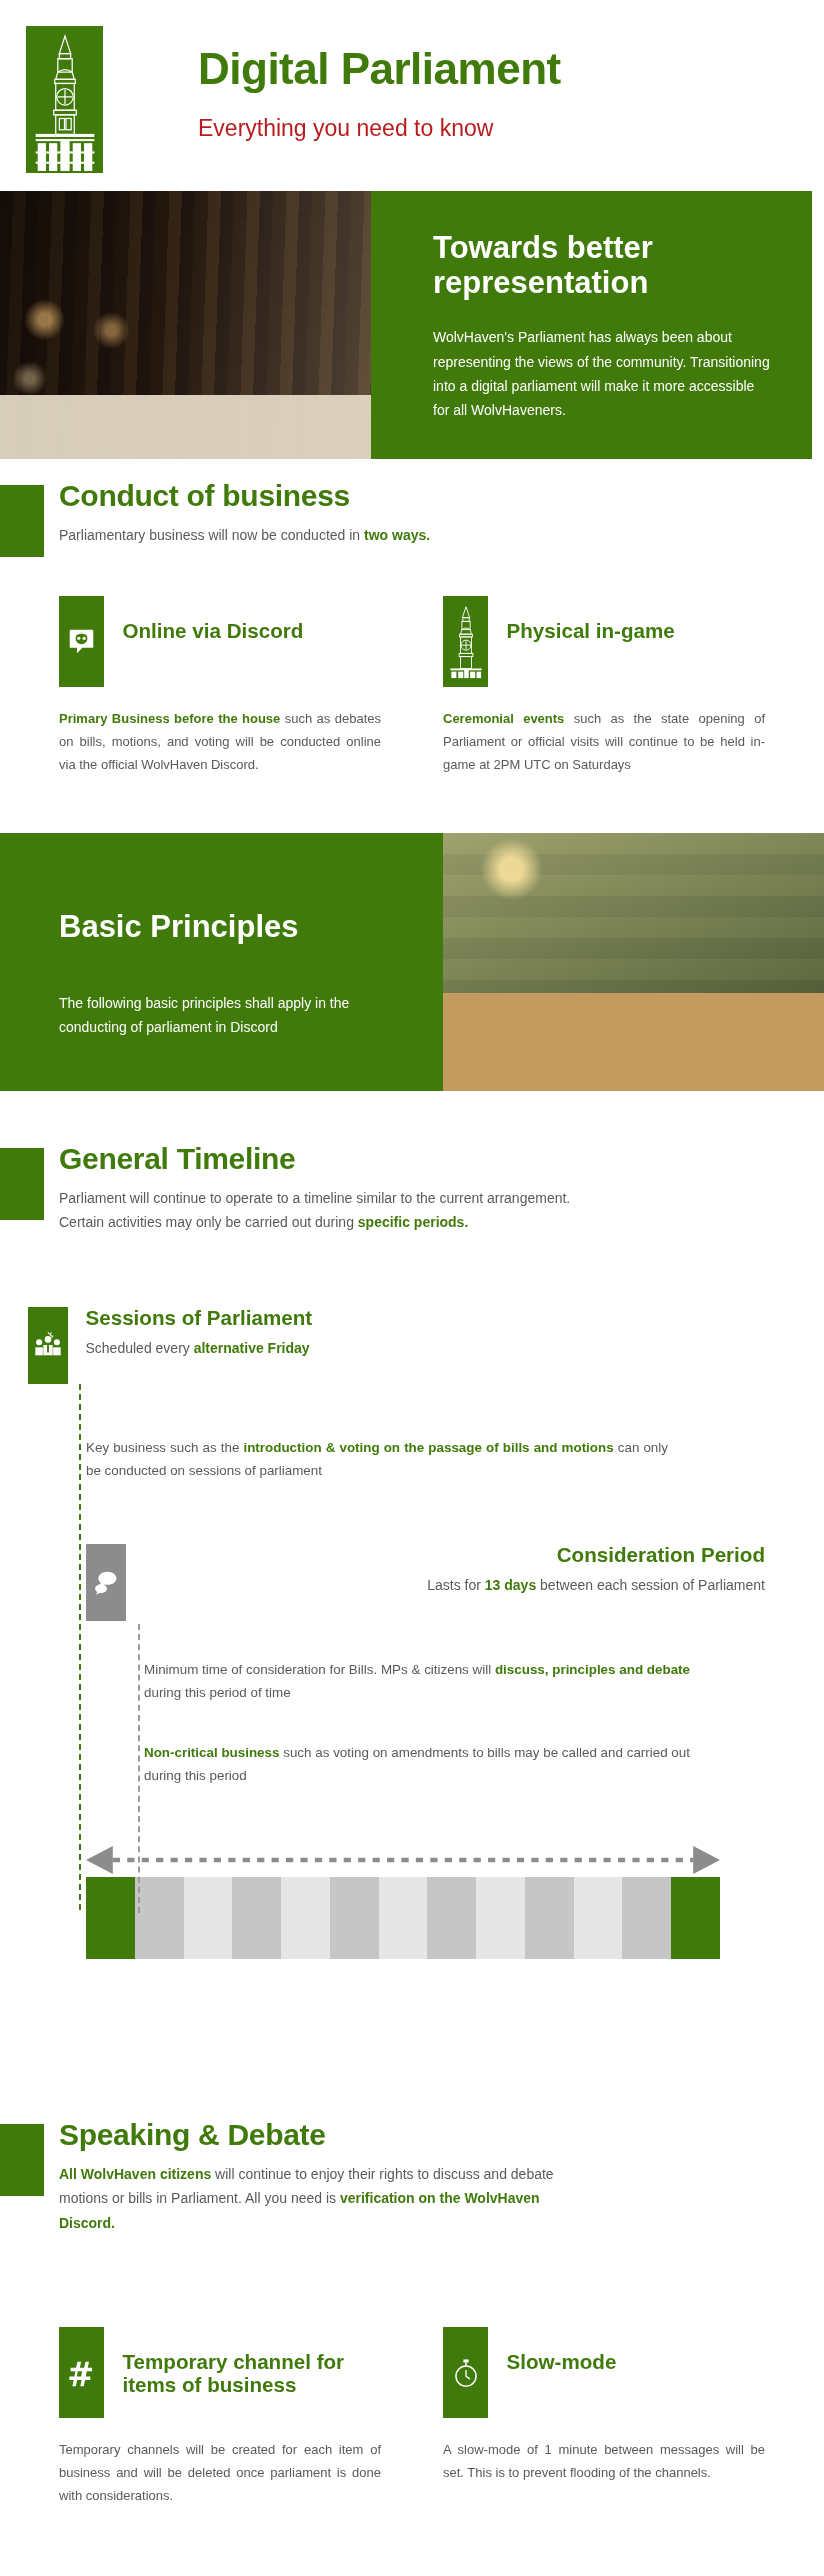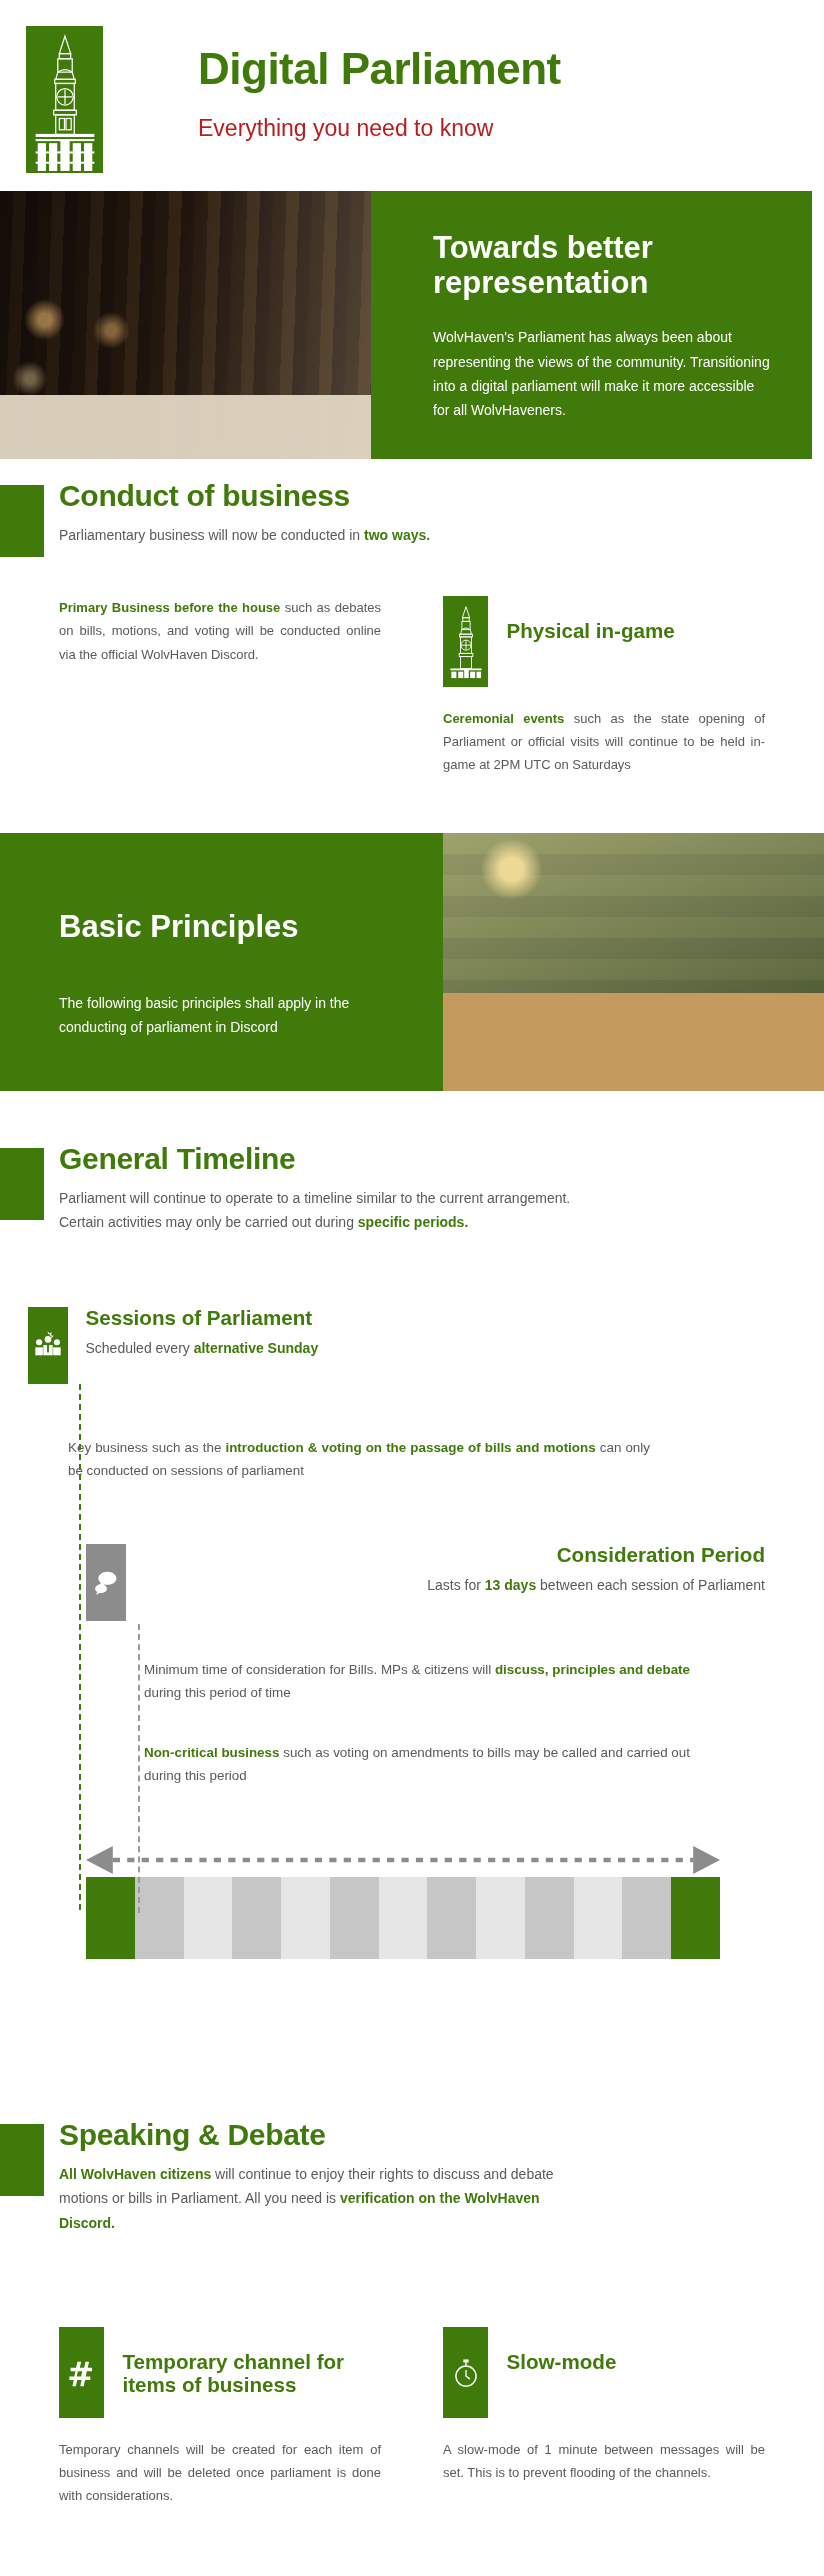--- a/index.html
+++ b/index.html
@@ -170,20 +170,32 @@
       <div class="sec-title">Conduct of business</div>
       <div class="sec-lead">
         <span>Parliamentary business will now be conducted in </span><span class="gr">two ways.</span>
       </div>
     </div>
 
     <div style="height:34px;"></div>
 
     <div class="grid2">
       <div class="col">
+        <div class="card-head">
+          <div class="ico">
+            <svg width="29" height="29" viewBox="0 0 64 64">
+              <path fill="#fff" d="M8 6h48a2 2 0 012 2v36a2 2 0 01-2 2H34l-12 12V46H8a2 2 0 01-2-2V8a2 2 0 012-2z"></path>
+              <circle cx="32" cy="25" r="13" fill="#407A0A"></circle>
+              <circle cx="26" cy="25" r="3.6" fill="#fff"></circle>
+              <circle cx="38" cy="25" r="3.6" fill="#fff"></circle>
+              <path d="M22 16q10 -5 20 0" stroke="#fff" stroke-width="2.6" fill="none"></path>
+            </svg>
+          </div>
+          <div class="card-title">Online via Discord</div>
+        </div>
         <div class="card-body">
           <span class="gr">Primary Business before the house</span><span> such as debates on bills, motions, and voting will be conducted online via the official WolvHaven Discord.</span>
         </div>
       </div>
 
       <div class="col">
         <div class="card-head">
           <div class="ico">
             <svg width="32" height="77" viewBox="0 0 70 160">
               <g fill="none" stroke="#fff" stroke-width="2">
@@ -256,28 +268,28 @@
           <rect x="30" y="32" width="4" height="16" fill="#407A0A"></rect>
           <circle cx="13" cy="26" r="6.5"></circle>
           <path d="M5 37h16v17H5z"></path>
           <circle cx="51" cy="26" r="6.5"></circle>
           <path d="M43 37h16v17H43z"></path>
         </svg>
       </div>
       <div class="tl-txtwrap">
         <div class="tl-title">Sessions of Parliament</div>
         <div class="tl-sub">
-          <span>Scheduled every </span><span class="gr">alternative Sunday</span>
+          <span>Scheduled every </span><span class="gr">alternative Friday</span>
         </div>
       </div>
     </div>
 
     <div style="height:52px;"></div>
 
-    <div class="tl-note" style="margin-left:40px;">
+    <div class="tl-note" style="margin-left:58px;">
       <span>Key business such as the </span><span class="gr">introduction &amp; voting on the passage of bills and motions</span><span> can only be conducted on sessions of parliament</span>
     </div>
 
     <div style="height:62px;"></div>
 
     <div class="tl-item" style="margin-left:58px;text-align:right;">
       <div class="tl-ico grey">
         <svg width="29" height="29" viewBox="0 0 64 64" fill="#fff">
           <path d="M34 8c11 0 20 6.5 20 14.5S45 37 34 37c-2.3 0-4.5-.3-6.5-.8L16 42l3.5-9.3C16 30.2 14 26.6 14 22.5 14 14.5 23 8 34 8z"></path>
           <path d="M20 36c-7 0-13 4.3-13 9.6 0 2.9 1.8 5.5 4.6 7.2L9 59l8-4c1 .2 2 .3 3 .3 7 0 13-4.3 13-9.6S27 36 20 36z"></path>

